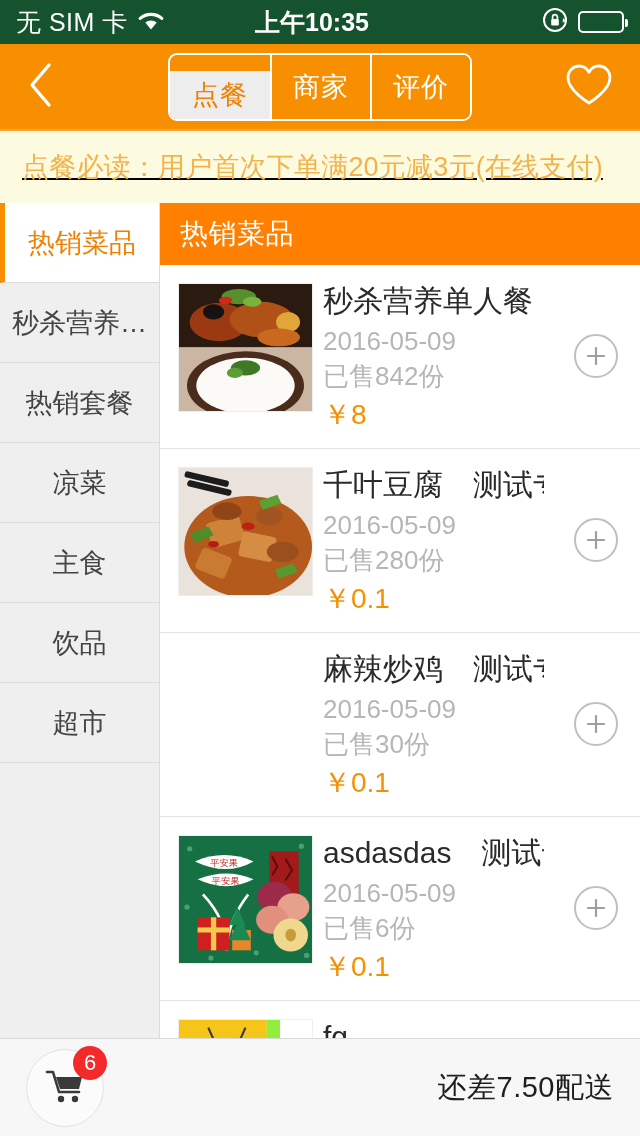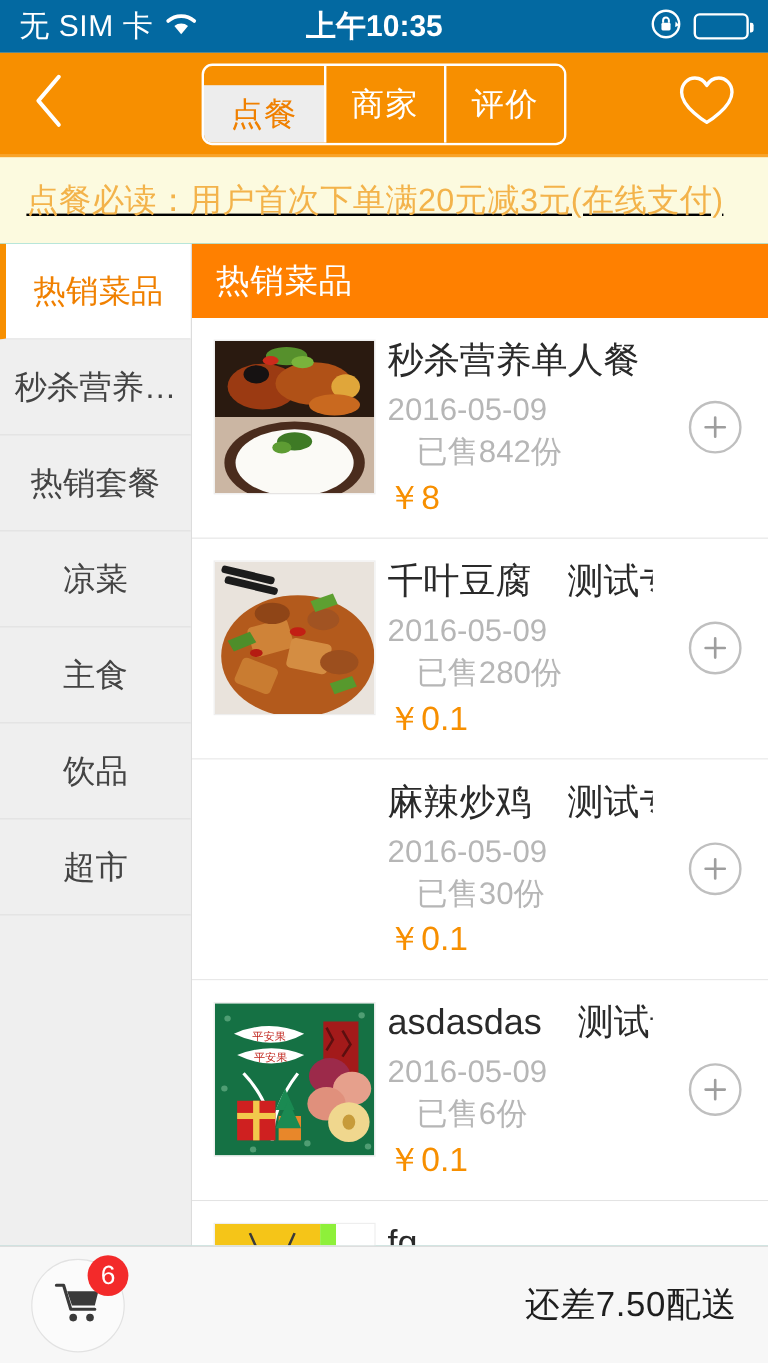--- a/index.html
+++ b/index.html
@@ -20,21 +20,21 @@
     height: 1136px;
     overflow: hidden;
     display: flex;
     flex-direction: column;
   }
 
   
   .status-bar {
     height: 44px;
     flex: 0 0 44px;
-    background: #0369a1;
+    background: #14532d;
     display: flex;
     align-items: center;
     padding: 0 16px;
     color: #ffffff;
     position: relative;
   }
   .status-left {
     display: flex;
     align-items: center;
     gap: 9px;
@@ -147,21 +147,21 @@
     white-space: nowrap;
     letter-spacing: 0.2px;
   }
 
   
   .body-wrap {
     flex: 1 1 auto;
     display: flex;
     min-height: 0;
     overflow: hidden;
-    background: #14b8a6;
+    background: #e5e5e5;
   }
 
   
   .sidebar {
     flex: 0 0 160px;
     width: 160px;
     background: #EFEFEF;
     overflow: hidden;
     border-right: 1px solid #DCDCDC;
   }
@@ -249,21 +249,20 @@
   }
   .dish-date {
     font-size: 26px;
     color: #B6B6B6;
     line-height: 1.35;
   }
   .dish-sold {
     font-size: 26px;
     color: #B6B6B6;
     line-height: 1.35;
-    margin-left: 24px;
   }
   .dish-price {
     font-size: 28px;
     color: #F78F00;
     line-height: 1.35;
     margin-top: 2px;
   }
   .dish-add {
     position: absolute;
     right: 22px;

